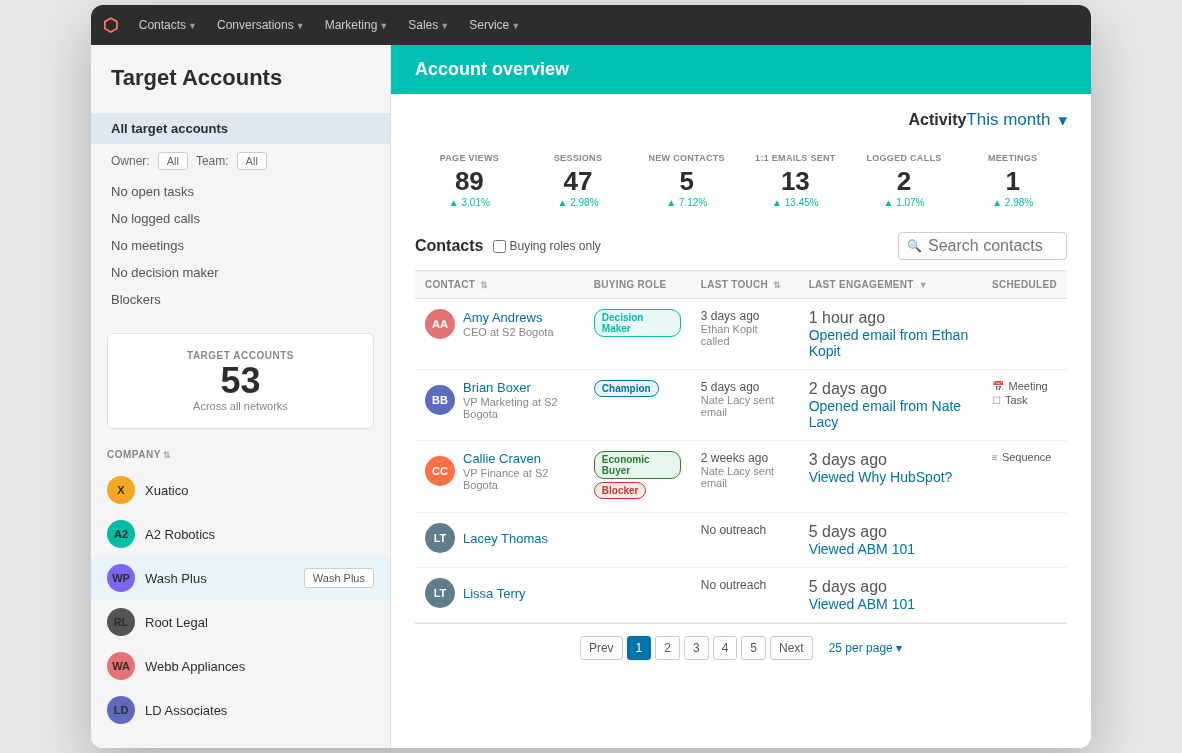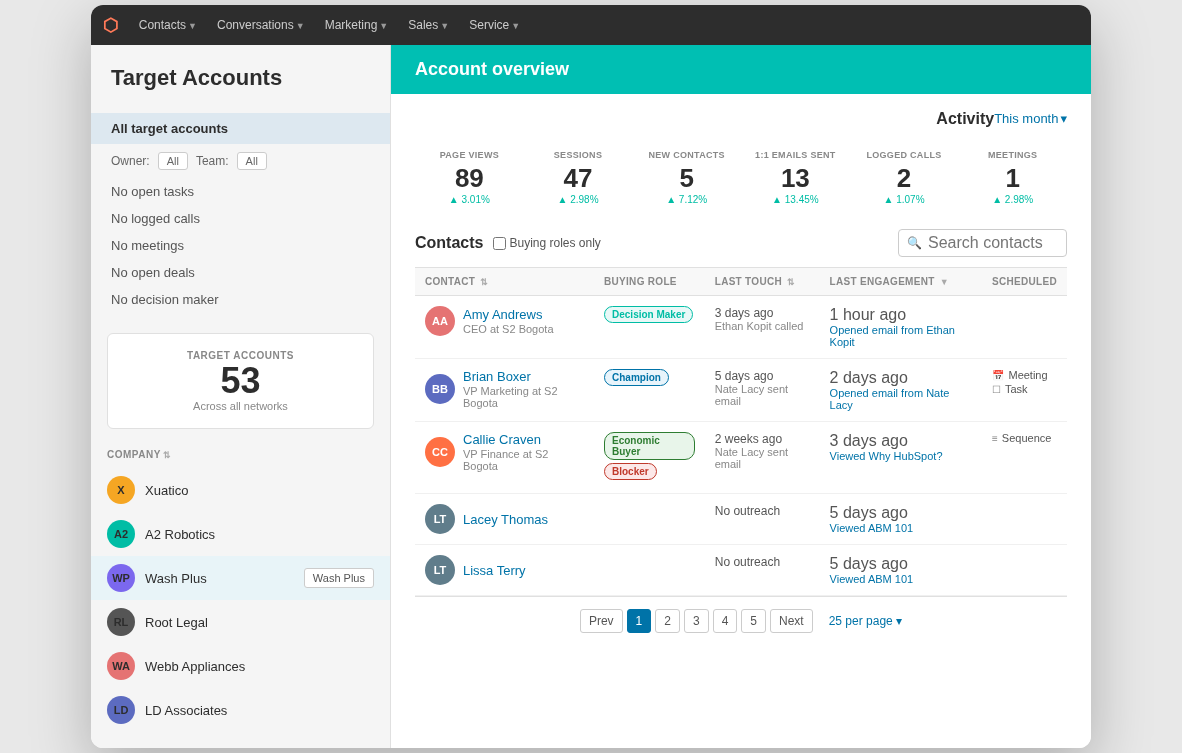--- a/index.html
+++ b/index.html
@@ -205,25 +205,25 @@
       justify-content: flex-end;
       margin-bottom: 14px;
     }
     .section-title {
       font-size: 16px;
       font-weight: 600;
       color: #2d2d2d;
     }
     .this-month-btn {
       color: #0073a8;
-      font-size: 13px;
-      cursor: pointer;
-      display: flex;
-      align-items: center;
-      gap: 2px;
+      font-size: 17px;
+      cursor: pointer;
+      display: flex;
+      align-items: center;
+      gap: 8px;
     }
     .metrics-row {
       display: flex;
       gap: 0;
     }
     .metric-item {
       flex: 1;
       text-align: center;
       padding: 8px 4px;
     }
@@ -351,21 +351,21 @@
       font-weight: 600;
       margin-bottom: 3px;
     }
     .badge-teal { background: #e8f8f7; color: #00bda5; border: 1px solid #00bda5; }
     .badge-blue { background: #e8f4fb; color: #0073a8; border: 1px solid #0073a8; }
     .badge-green { background: #e8f5ea; color: #2e7d32; border: 1px solid #2e7d32; }
     .badge-red { background: #fce8e8; color: #c0392b; border: 1px solid #c0392b; }
     .last-touch-time { font-size: 12px; color: #555; }
     .last-touch-detail { font-size: 11px; color: #888; }
     .last-engagement-time { font-size: 16px; color: #555; }
-    .last-engagement-detail { font-size: 11px; color: #0073a8; cursor: pointer; }
+    .last-engagement-detail { font-size: 14px; color: #0073a8; cursor: pointer; }
     .scheduled-item {
       display: flex;
       align-items: center;
       gap: 4px;
       font-size: 11px;
       color: #555;
       margin-bottom: 2px;
     }
     .scheduled-icon { font-size: 10px; color: #888; }
 
@@ -431,22 +431,22 @@
         <div class="filter-active">All target accounts</div>
         <div class="filter-bar">
           <span>Owner:</span>
           <span class="filter-tag">All</span>
           <span>Team:</span>
           <span class="filter-tag">All</span>
         </div>
         <div class="filter-item">No open tasks</div>
         <div class="filter-item">No logged calls</div>
         <div class="filter-item">No meetings</div>
-        <div class="filter-item">No open deals</div>
         <div class="filter-item">No decision maker</div>
+        <div class="filter-item">Blockers</div>
       </div>
 
       <div class="target-accounts-box">
         <div class="ta-label">Target Accounts</div>
         <div class="ta-number">53</div>
         <div class="ta-sub">Across all networks</div>
       </div>
 
       <div class="company-list-header">
         <span>Company</span>

